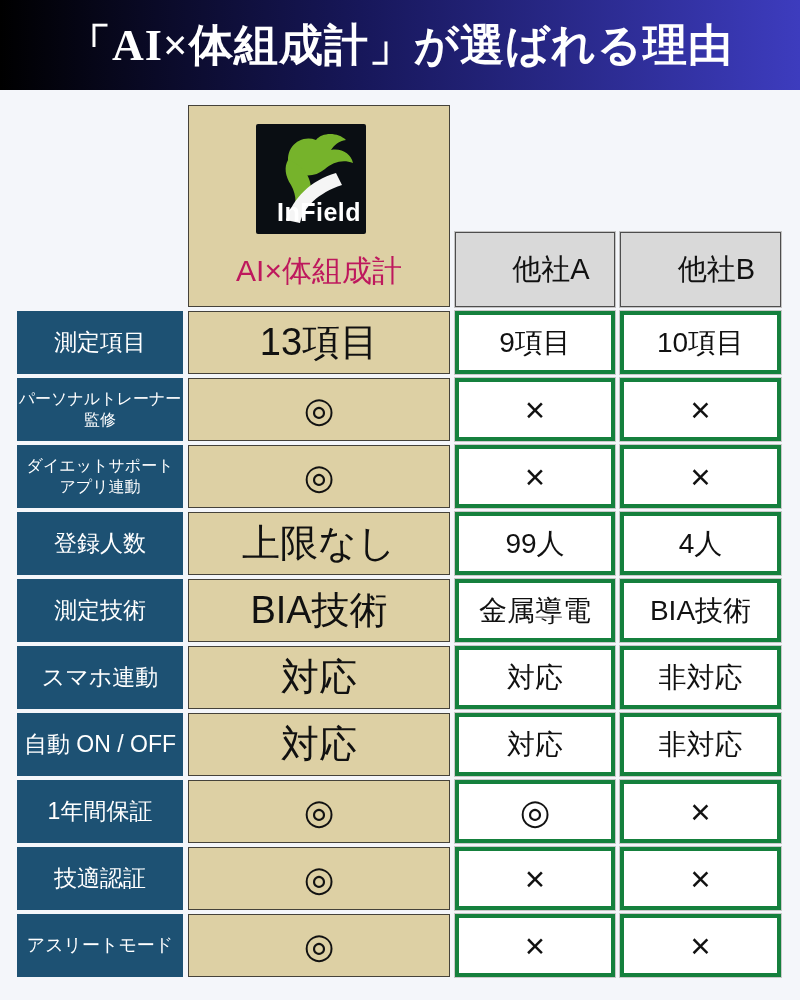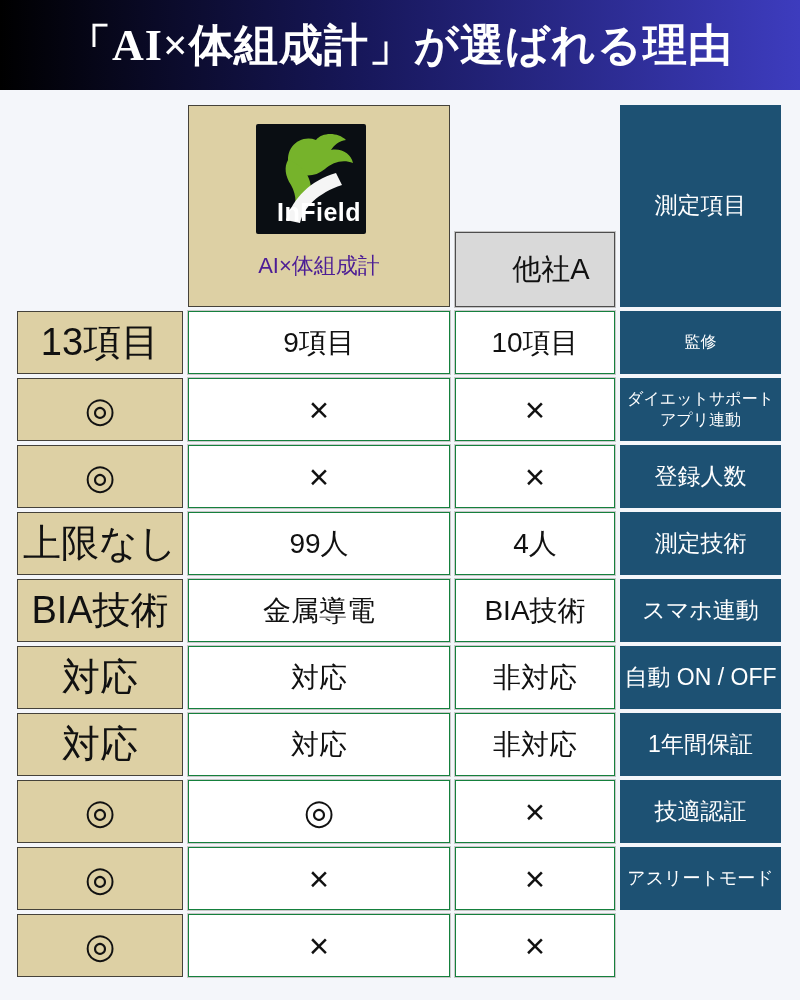--- a/index.html
+++ b/index.html
@@ -60,40 +60,40 @@
     font-size:29px;color:#111;padding-left:32px;
   }
   
   .logo{position:relative;width:126px;height:110px;}
   .logo svg{display:block;width:110px;height:110px;}
   .logo-text{
     position:absolute;left:0;bottom:7px;width:100%;
     text-align:center;color:#ffffff;
     font-weight:700;font-size:25px;letter-spacing:0.5px;
   }
-  .brand-label{margin-top:17px;font-size:22px;color:#4c1d95;}
+  .brand-label{margin-top:17px;font-size:30px;color:#be185d;}
   
   .row-label{
     background:var(--row-label-bg);
     color:#ffffff;
     flex-direction:column;line-height:1.3;
   }
   .row-label.normal{font-size:23px;}
   .row-label.medium{font-size:18px;}
   .row-label.small{font-size:16px;line-height:1.3;}
   
   .val{font-size:28px;color:#111;}
   .brand-val{
     background:var(--brand-cell-bg);
     border:1px solid var(--cell-border);
     font-size:38px;
   }
   .comp-val{
     background:#ffffff;
-    border:1px solid #15803d;
+    border:4px solid #15803d;
     box-shadow:0 0 0 1px #c9c9c9;
   }
   .sym{font-size:35px;}
 </style>
 </head>
 <body>
 
 <header class="banner">
   <h1>「AI×体組成計」が選ばれる理由</h1>
 </header>
@@ -108,27 +108,29 @@
         <path d="M33 42 C28 24 44 10 60 16 C66 8 82 8 90 16 C83 17 78 21 75 26 C86 24 95 30 97 39 C87 35 77 38 69 45 C57 55 41 53 33 42 Z" fill="#76b32b"></path>
         <path d="M32 36 C45 40 55 51 55 65 C55 78 47 88 35 93 C41 83 41 72 35 61 C29 52 28 43 32 36 Z" fill="#76b32b"></path>
         <path d="M30 96 C38 73 54 57 80 49 L86 61 C62 69 48 83 44 99 Z" fill="#f5f5f5"></path>
       </svg>
       <span class="logo-text">InField</span>
     </div>
     <div class="brand-label">AI×体組成計</div>
   </div>
 
   <div class="cell comp-header">他社A</div>
+  <div class="cell comp-header">他社B</div>
 <div class="cell row-label normal">
       <span>測定項目</span>
     </div>
     <div class="cell val brand-val">13項目</div>
     <div class="cell val comp-val">9項目</div>
     <div class="cell val comp-val">10項目</div>
     <div class="cell row-label small">
+      <span>パーソナルトレーナー</span>
       <span>監修</span>
     </div>
     <div class="cell val brand-val sym">◎</div>
     <div class="cell val comp-val sym">×</div>
     <div class="cell val comp-val sym">×</div>
     <div class="cell row-label small">
       <span>ダイエットサポート</span>
       <span>アプリ連動</span>
     </div>
     <div class="cell val brand-val sym">◎</div>

